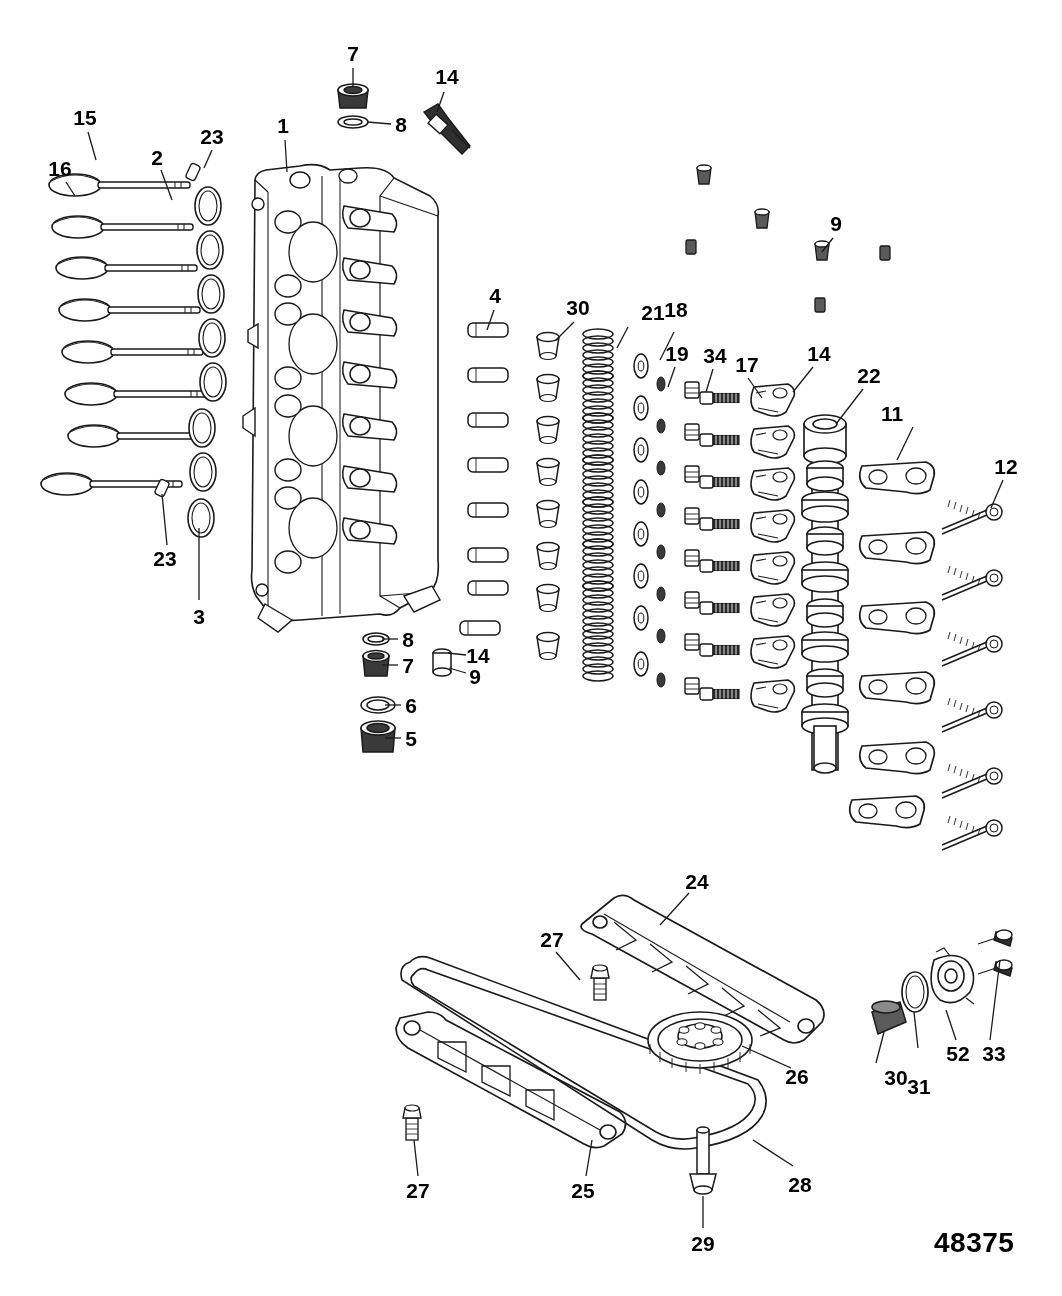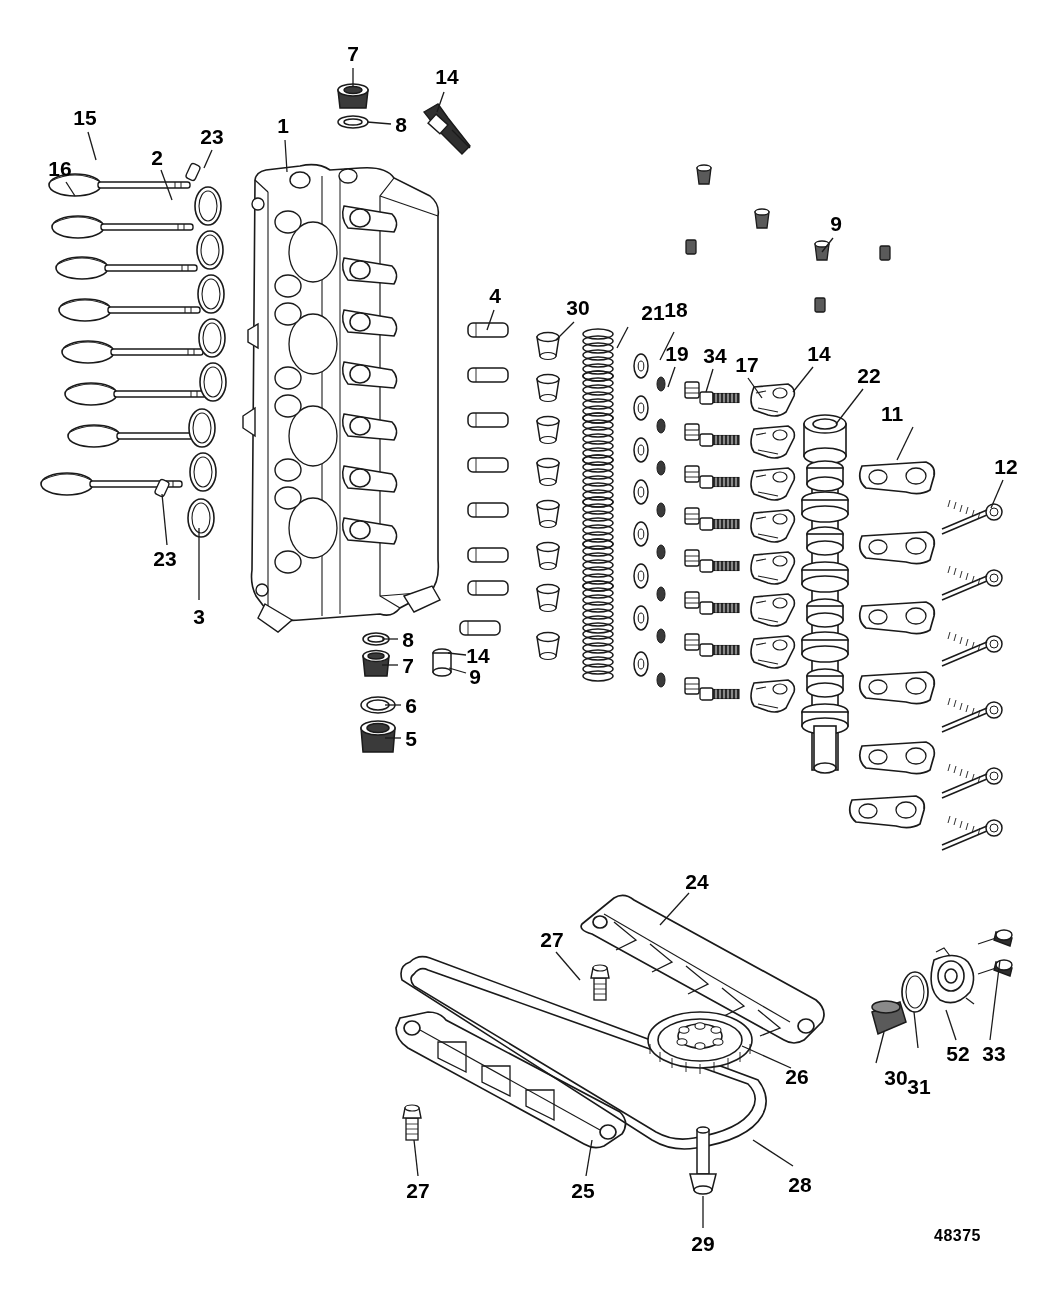--- a/index.html
+++ b/index.html
@@ -29,21 +29,21 @@
     position: absolute;
     font-size: 21px;
     font-weight: bold;
     color: #000000;
     line-height: 1;
     white-space: nowrap;
     transform: translate(-50%, -50%);
   }
   .figure-id {
     position: absolute;
-    font-size: 16px;
+    font-size: 28px;
     font-weight: bold;
     letter-spacing: 0.5px;
     white-space: nowrap;
   }
 </style>
 </head>
 <body>
 
 <div id="page">
 

